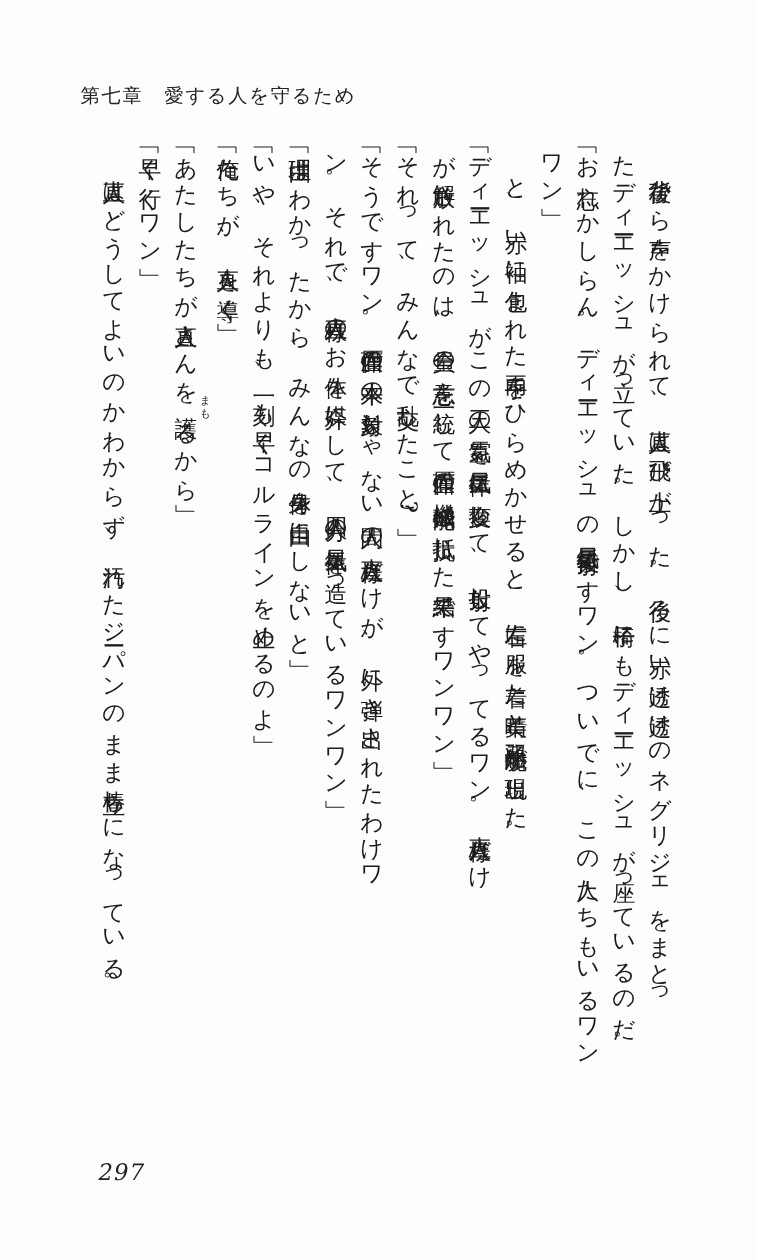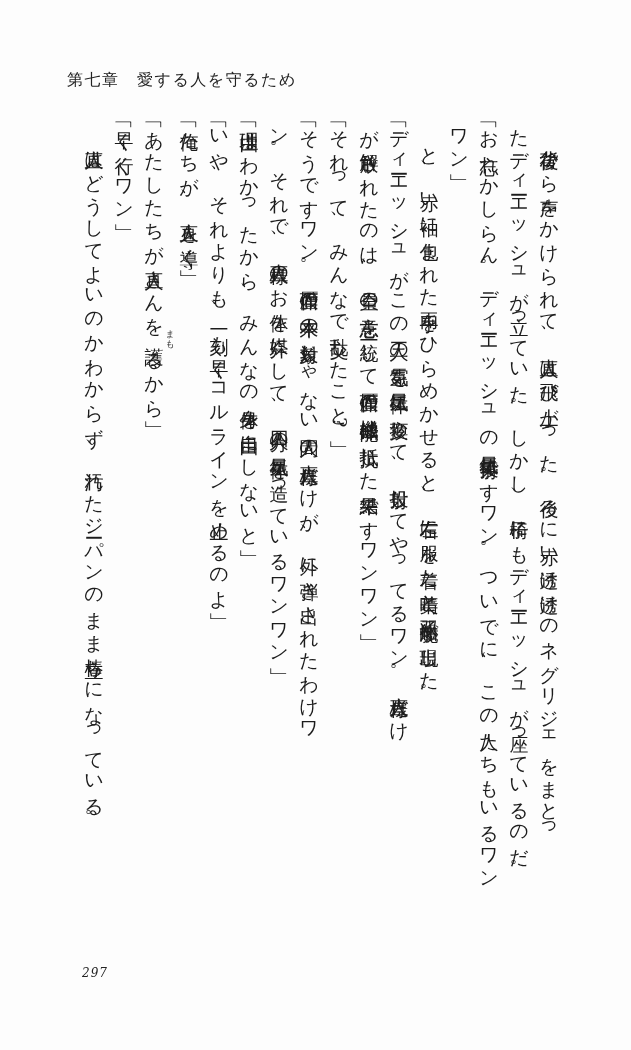--- a/index.html
+++ b/index.html
@@ -55,21 +55,21 @@
   }
   rt {
     font-size: 9px;
     letter-spacing: 0;
     color: #2a2a2a;
   }
   .page-number {
     position: absolute;
     left: 82px;
     top: 966px;
-    font-size: 12px;
+    font-size: 19px;
     font-style: italic;
     letter-spacing: 1px;
     color: #222222;
   }
 </style>
 </head>
 <body>
 
 <div class="page" style="background: rgb(253, 253, 253); color: rgb(28, 28, 28);">
   <div class="chapter-header">第七章　愛する人を守るため</div>

